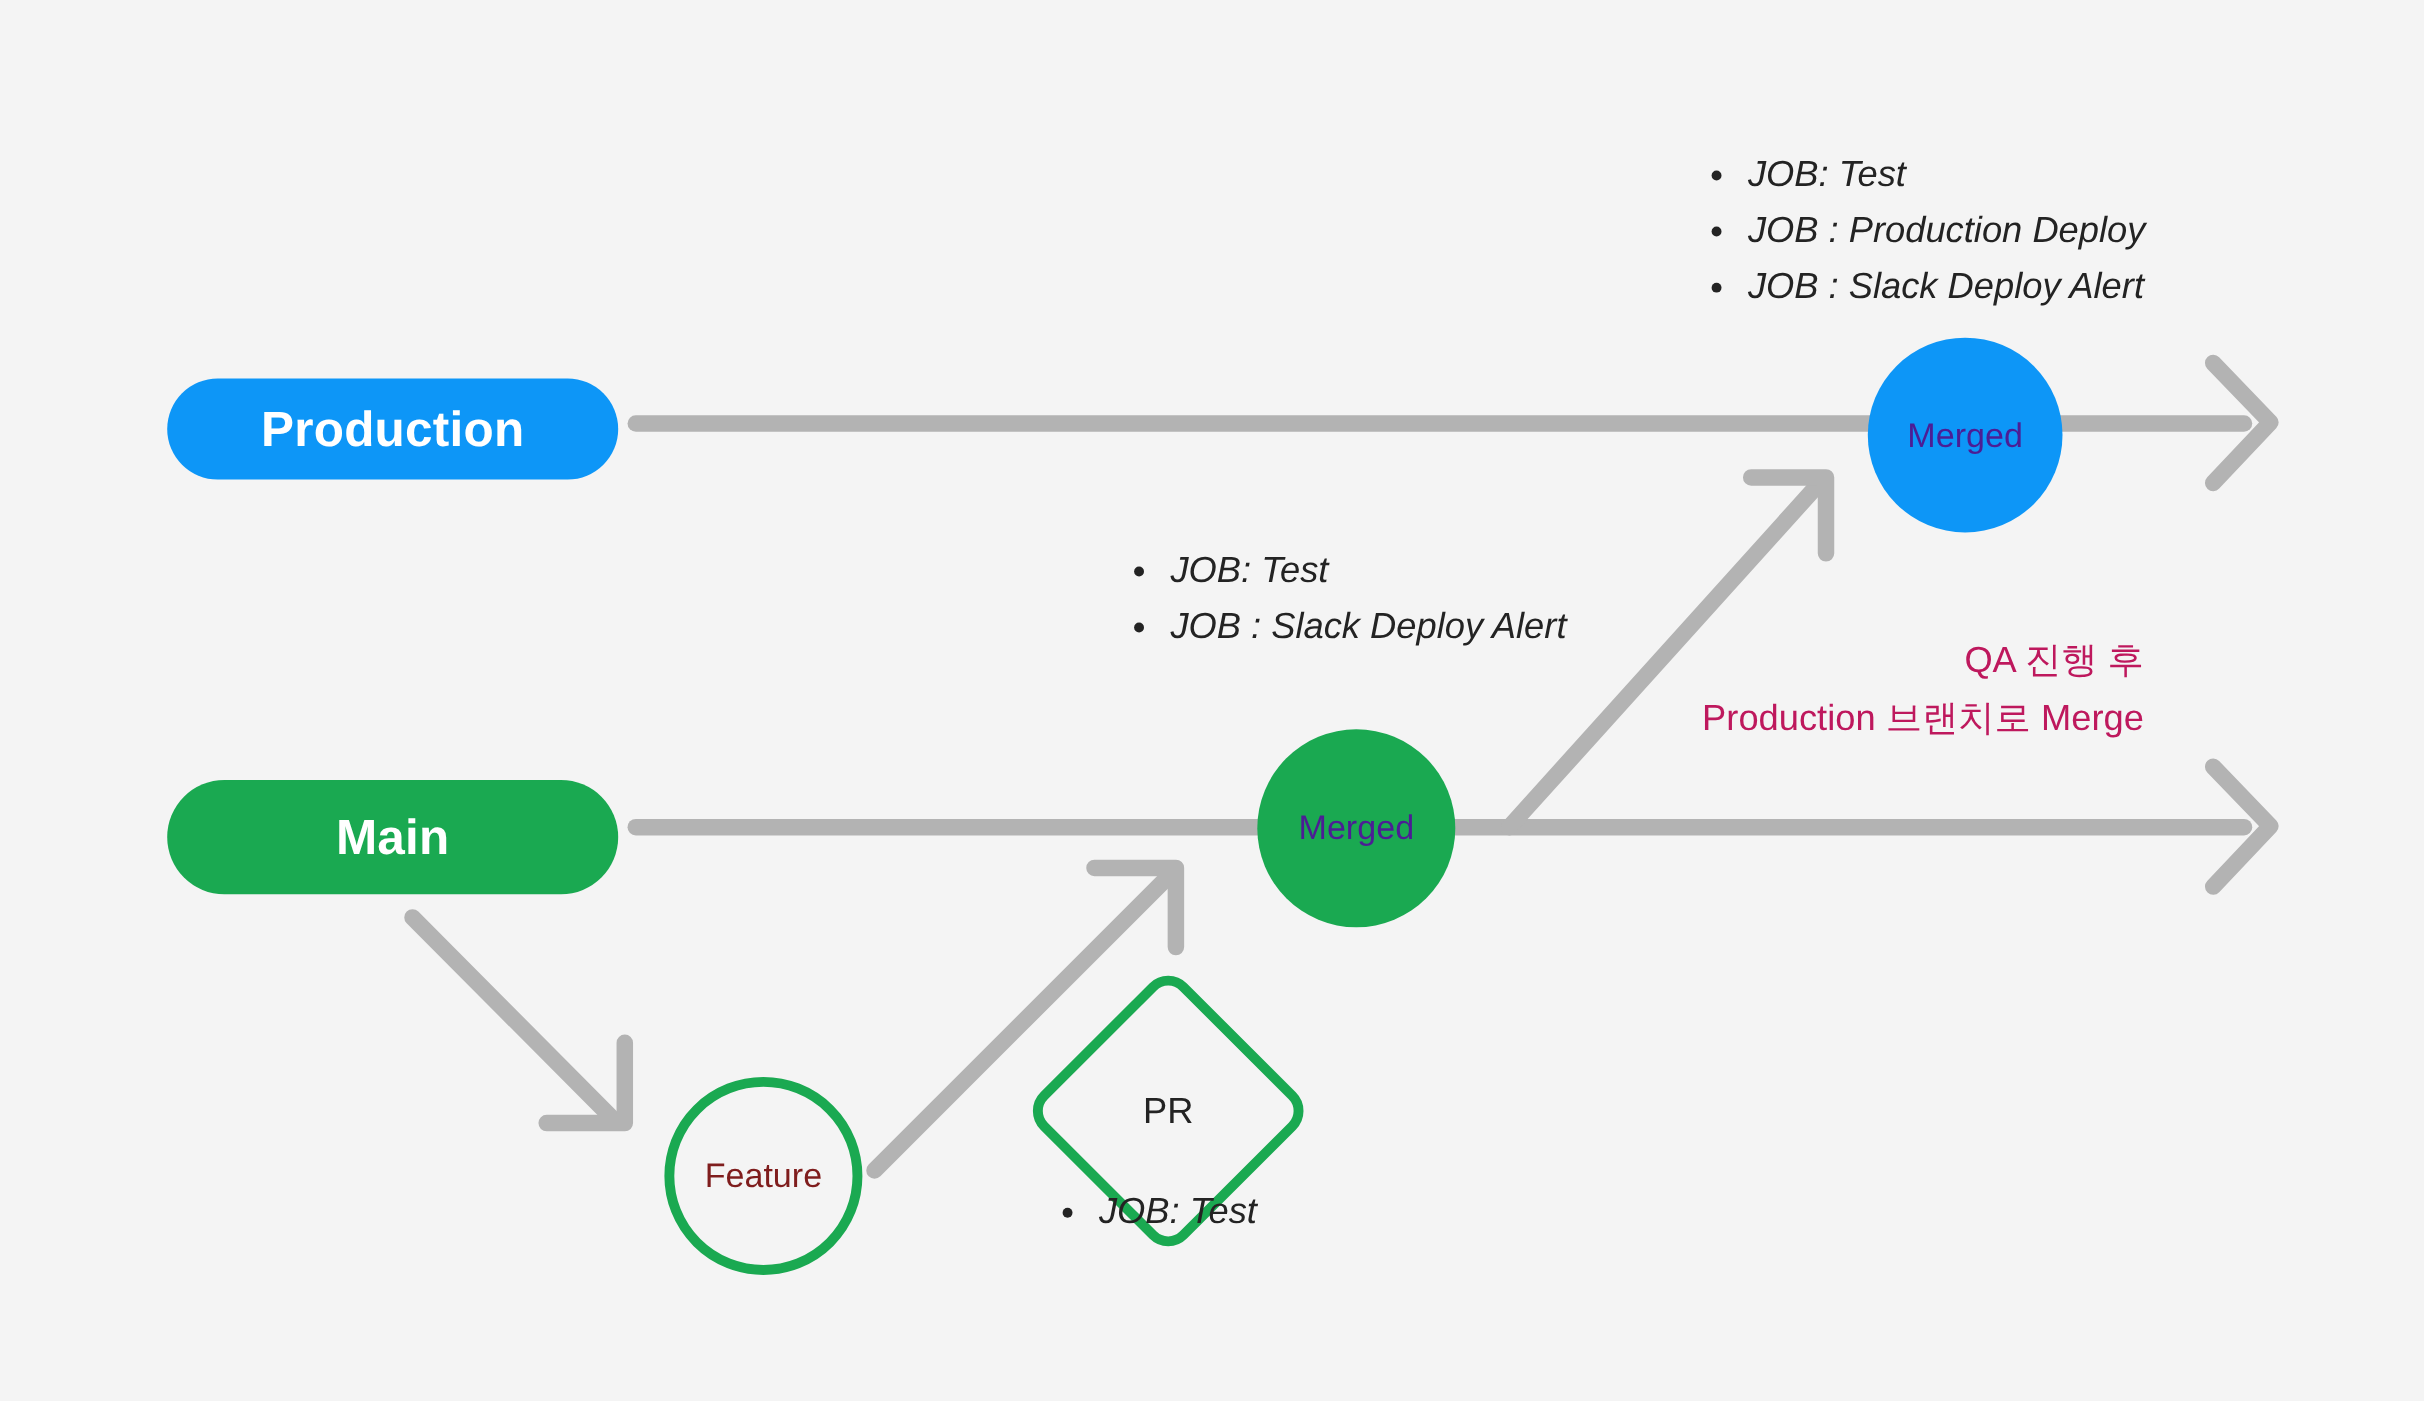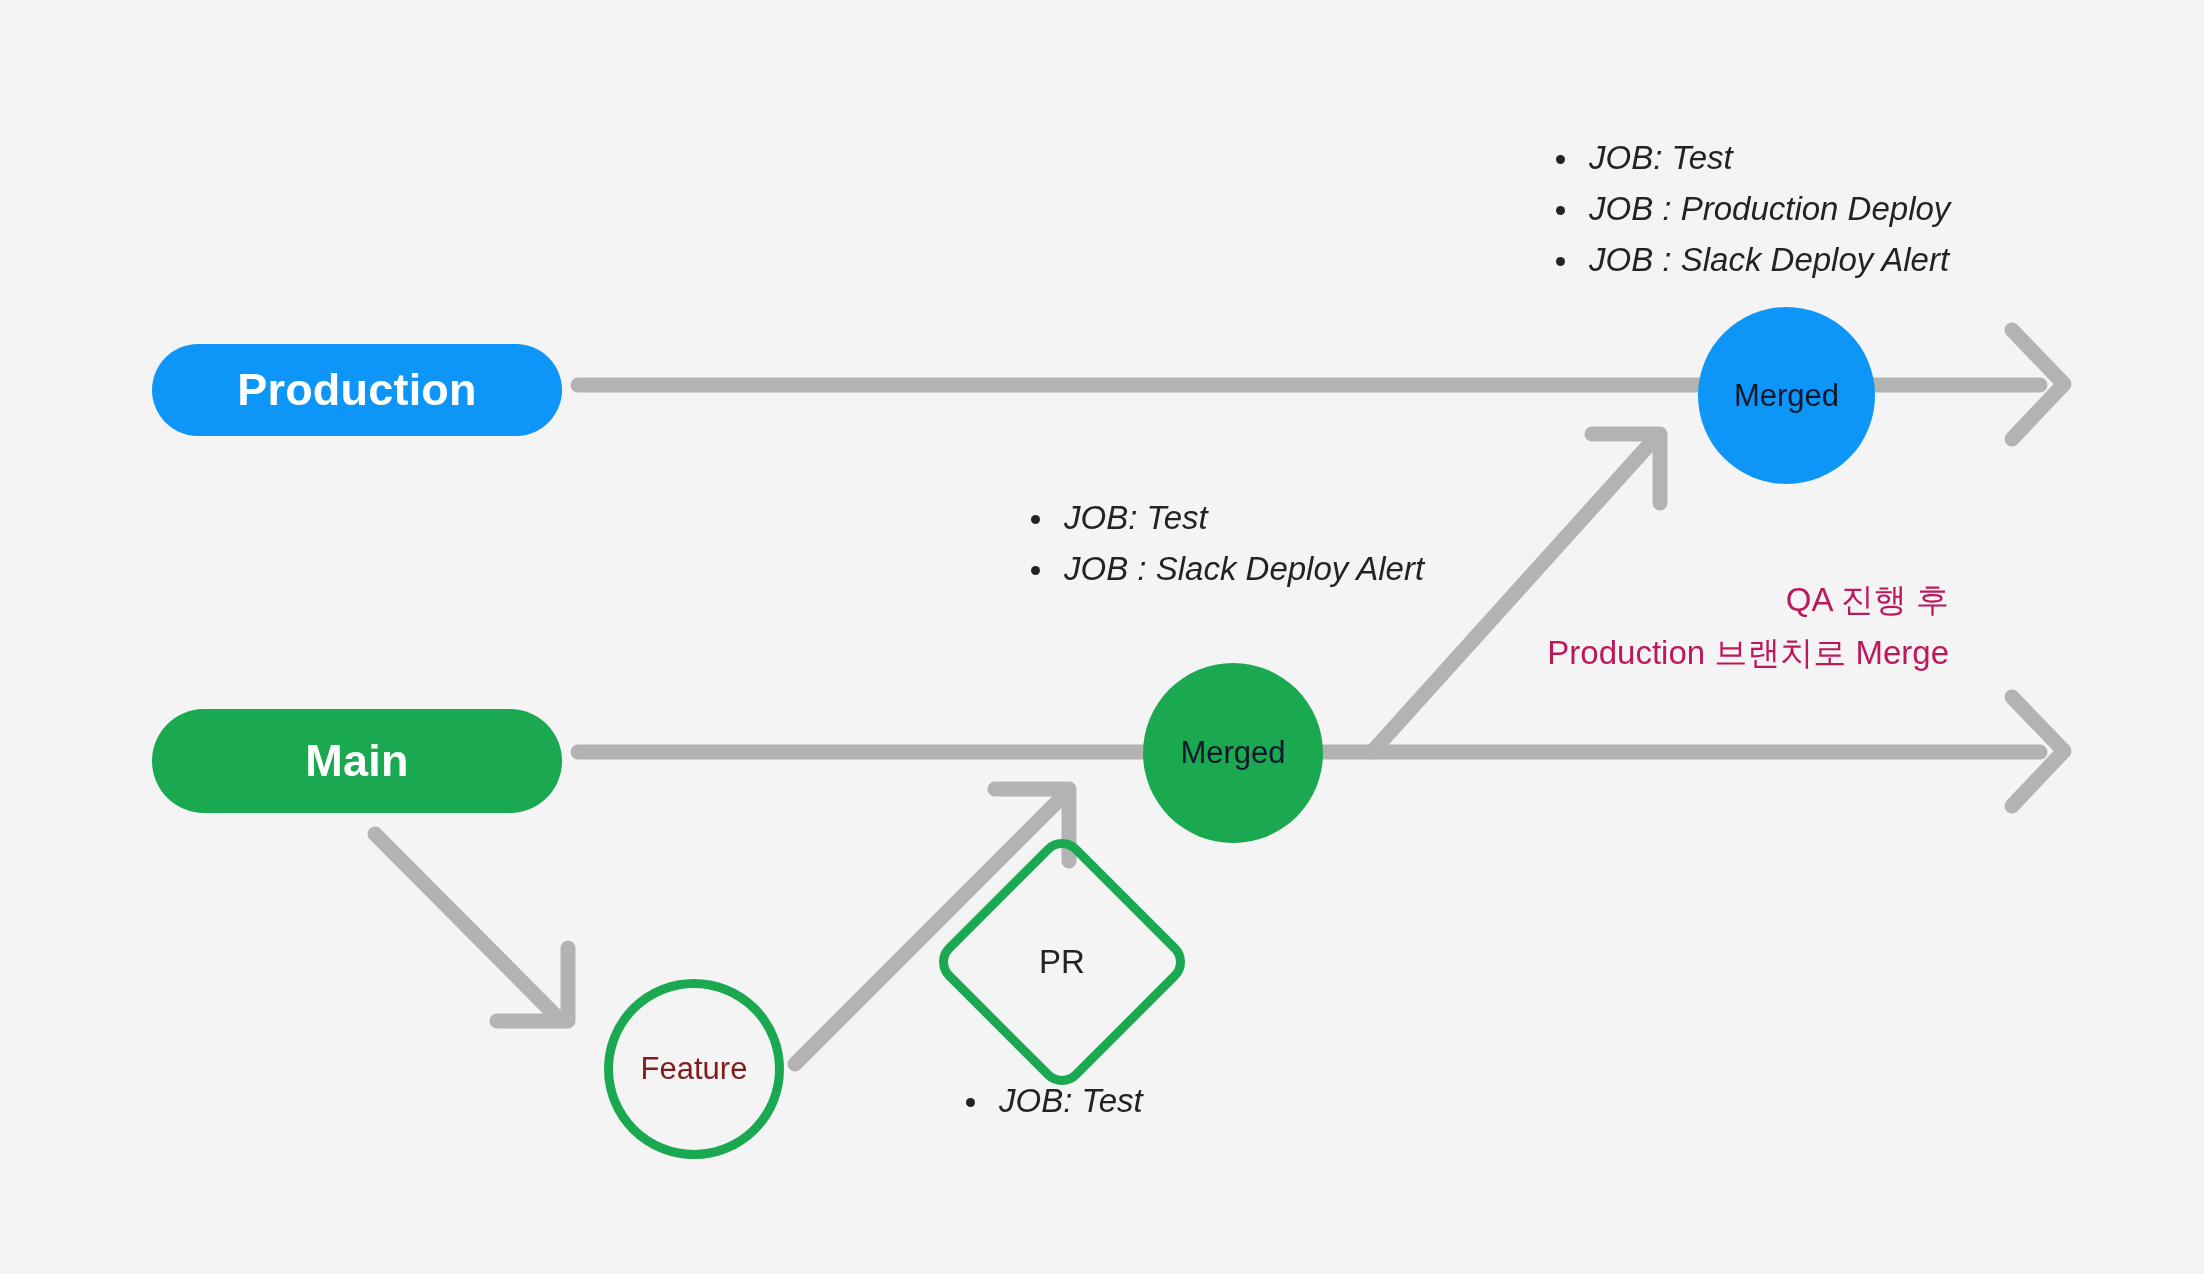--- a/index.html
+++ b/index.html
@@ -53,21 +53,21 @@
     text-align: center;
   }
 
   
   .node-circle {
     position: absolute;
     border-radius: 50%;
     display: flex;
     align-items: center;
     justify-content: center;
-    color: #0f172a;
+    color: #4c1d95;
     font-size: 31px;
     font-weight: 400;
     white-space: nowrap;
     text-align: right;
   }
   #node-merged-production {
     left: 1698px;
     top: 307px;
     width: 177px;
     height: 177px;
@@ -95,21 +95,21 @@
     justify-content: center;
     color: #7f1d1d;
     font-size: 31px;
     font-weight: 400;
   }
 
   
   #node-pr-wrap {
     position: absolute;
     left: 968px;
-    top: 868px;
+    top: 916px;
     width: 188px;
     height: 188px;
   }
   #node-pr-shape {
     position: absolute;
     left: 0;
     top: 0;
     width: 188px;
     height: 188px;
     box-sizing: border-box;

